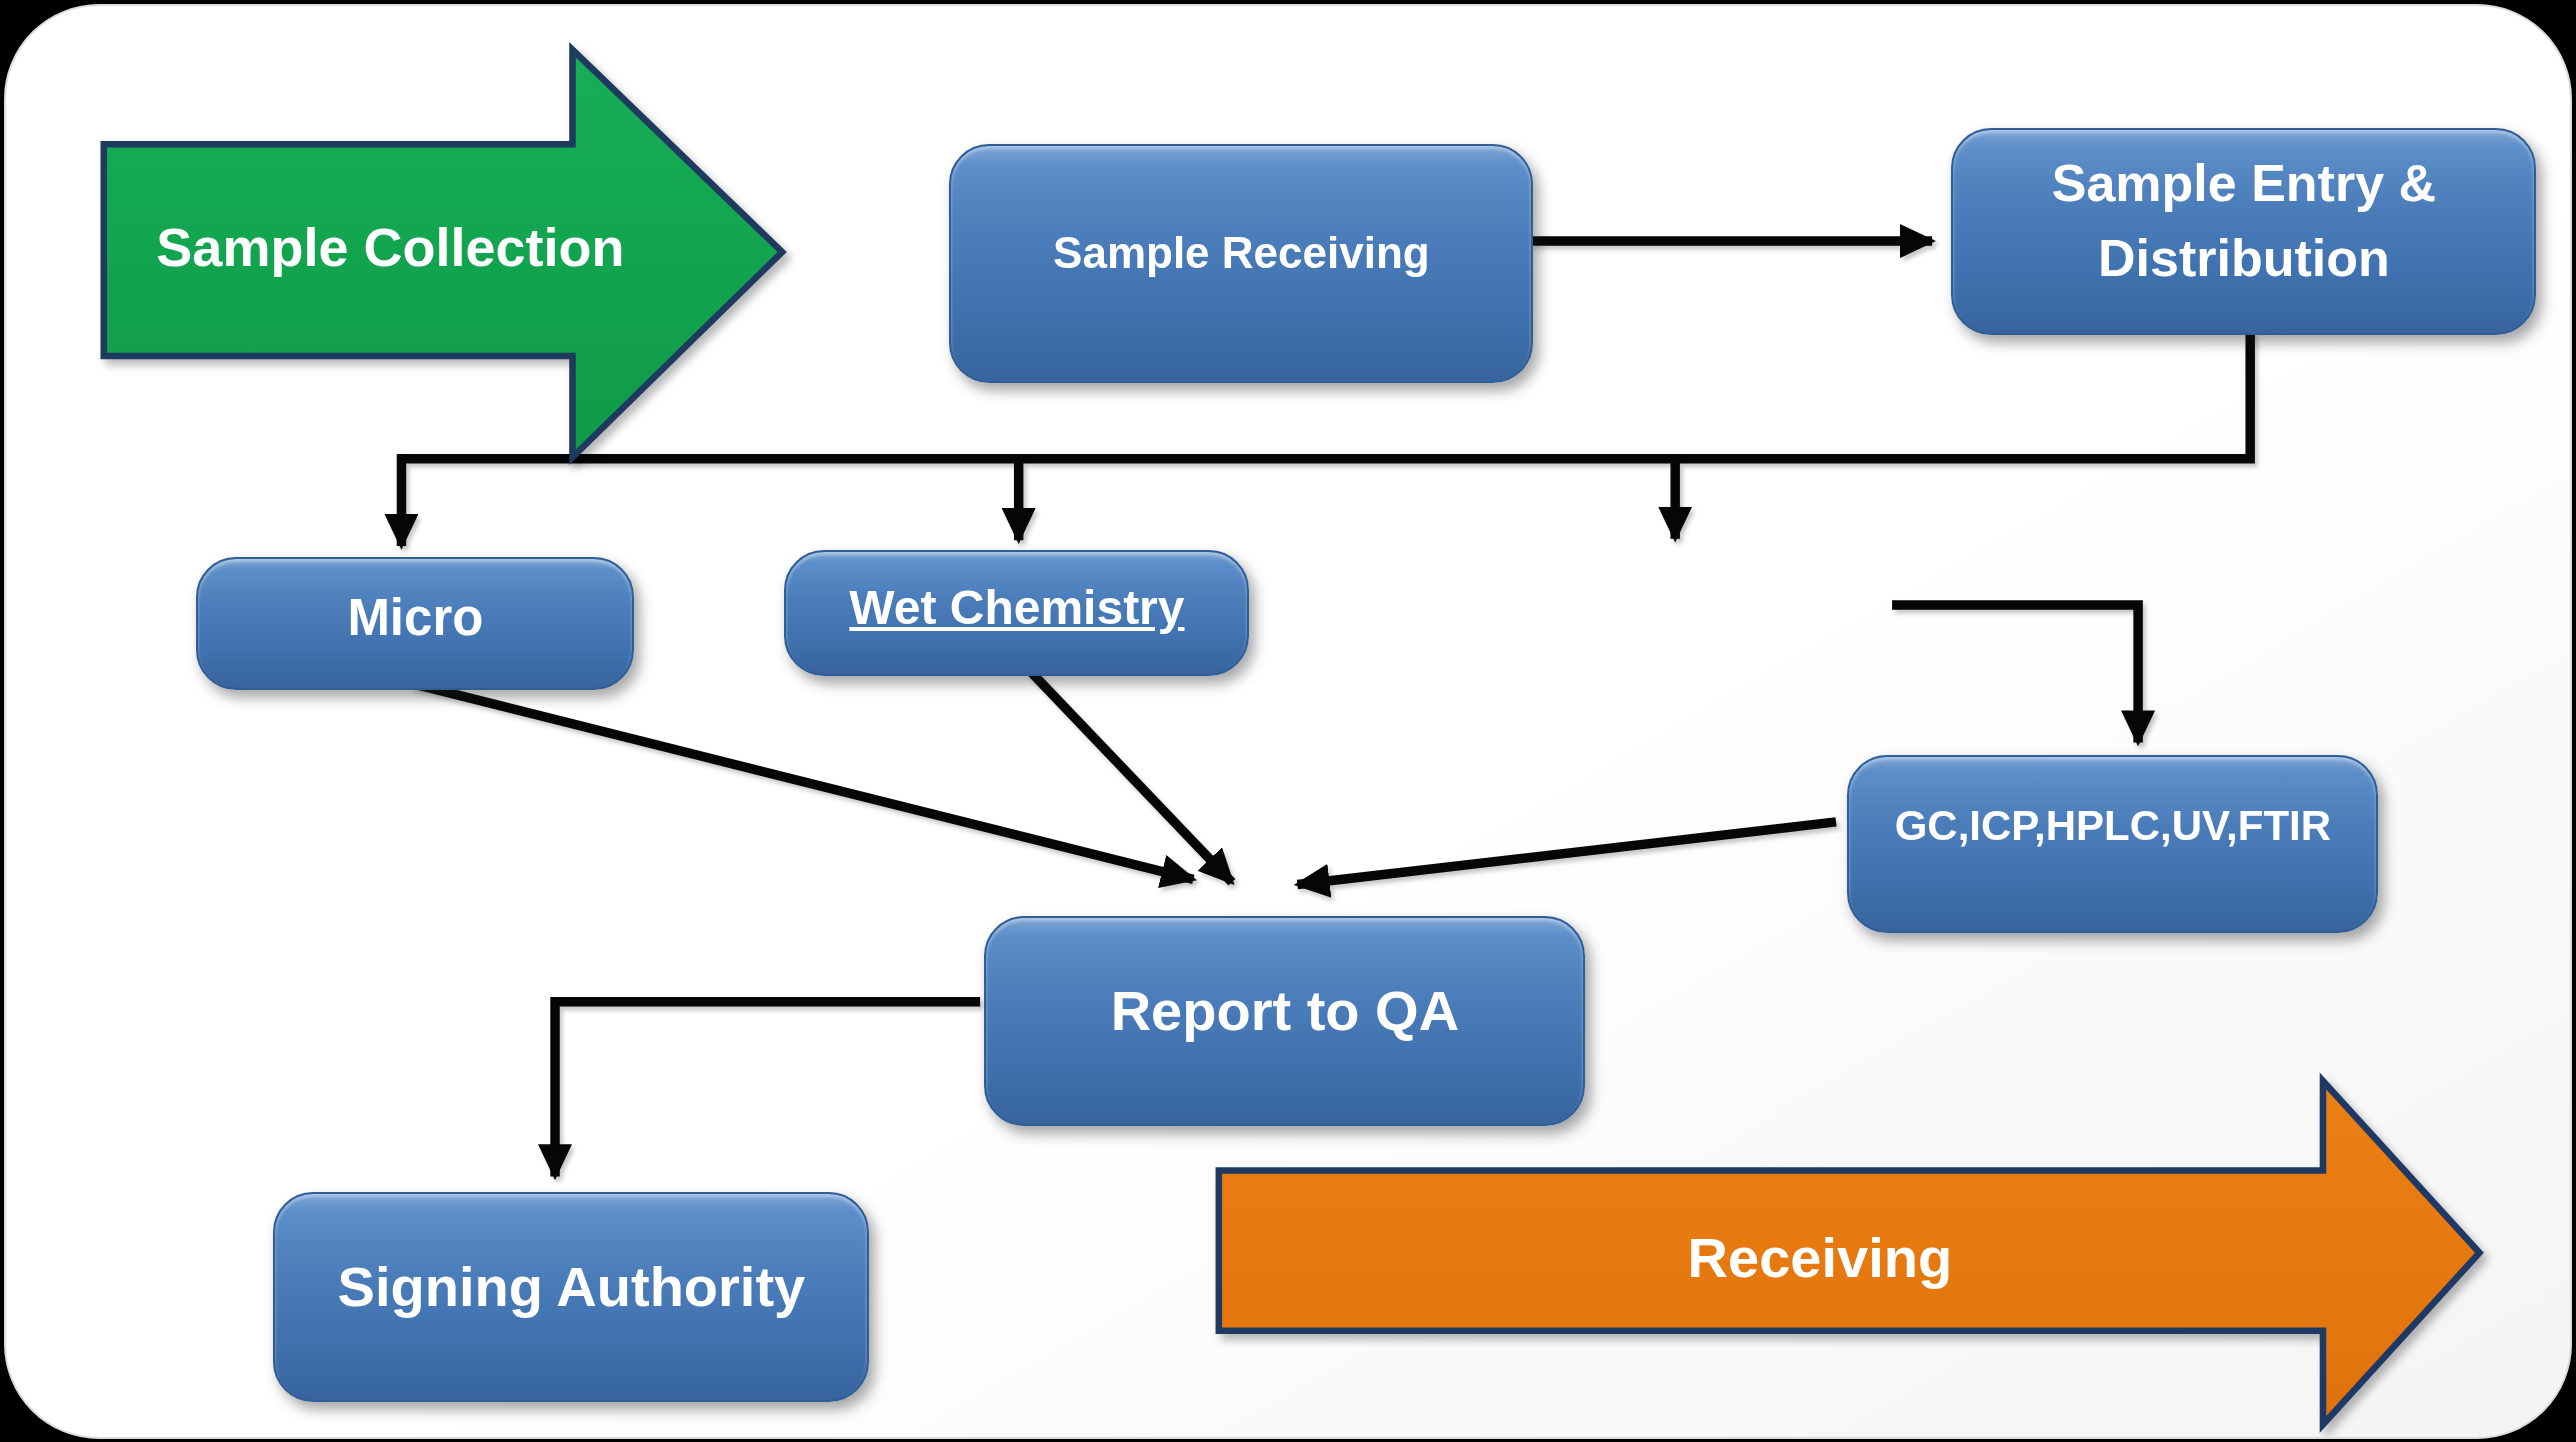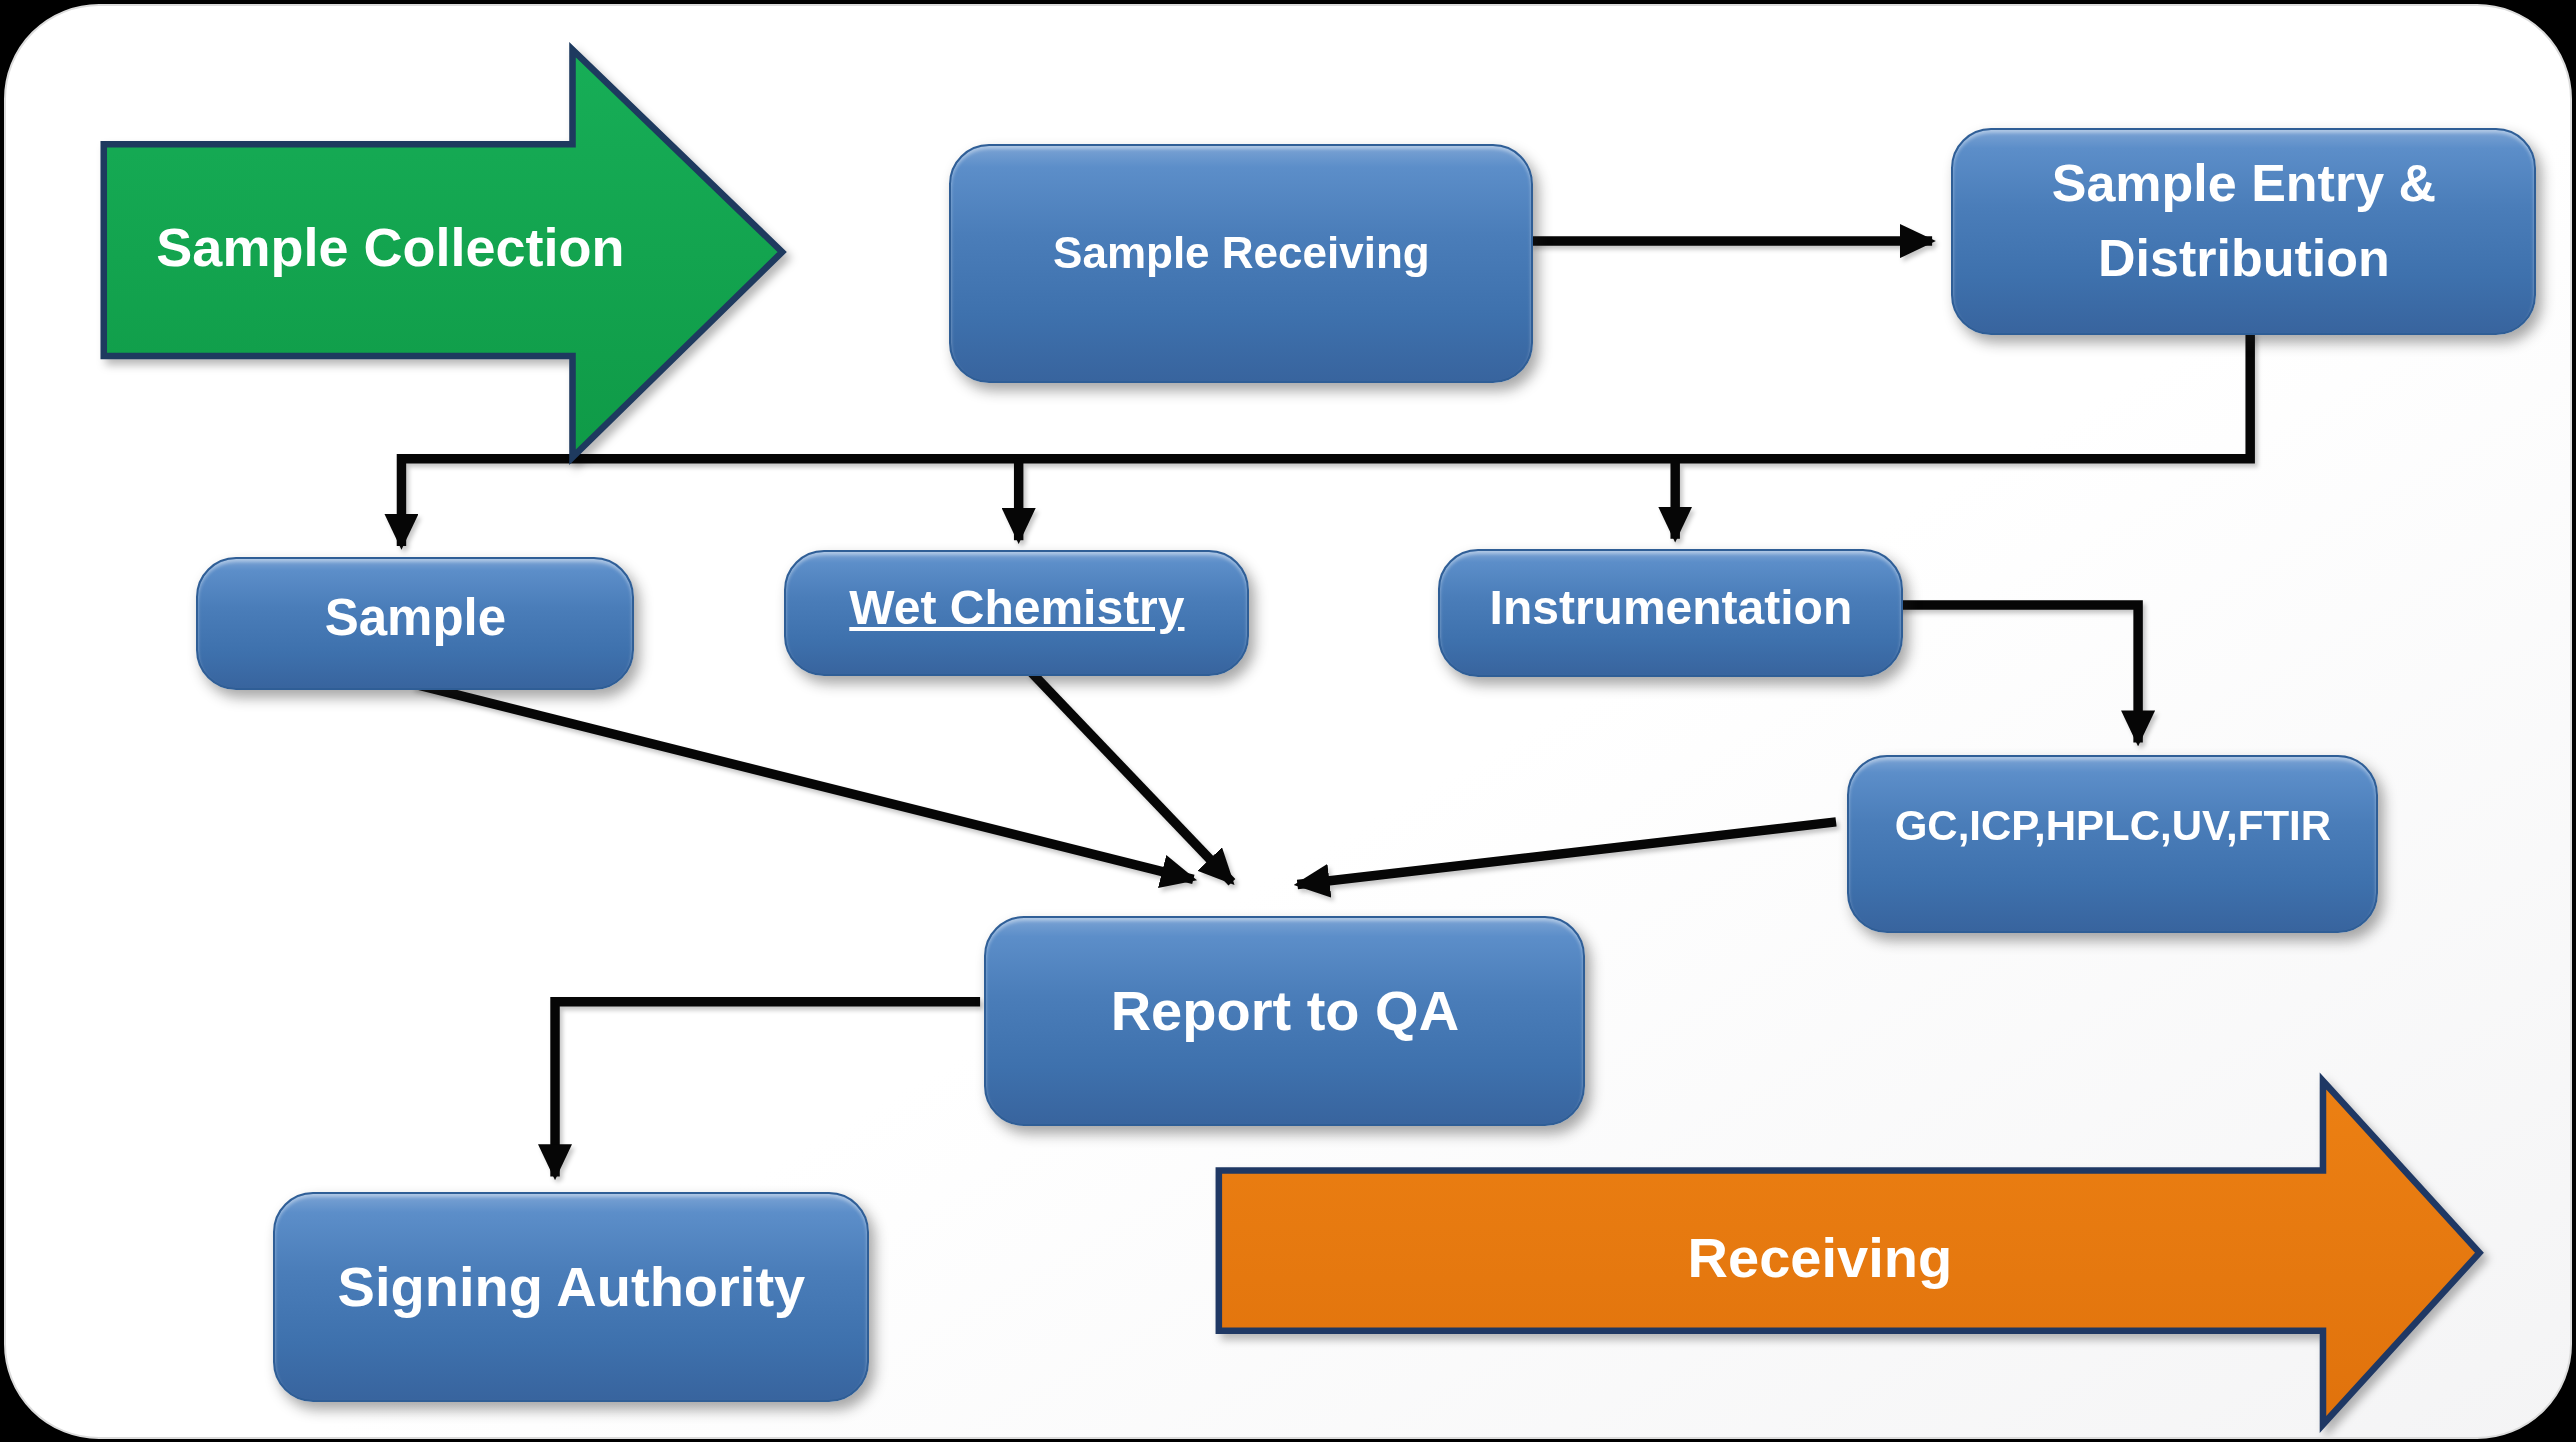--- a/index.html
+++ b/index.html
@@ -104,27 +104,24 @@
       <span>Receiving</span>
     </div>
 
     <div class="node" id="n-sample-receiving">
       <span>Sample Receiving</span>
     </div>
     <div class="node" id="n-sample-entry">
       <span>Sample Entry &amp; Distribution</span>
     </div>
     <div class="node" id="n-micro">
-      <span>Sample</span>
+      <span>Micro</span>
     </div>
     <div class="node" id="n-wet-chemistry">
       <span>Wet Chemistry</span>
-    </div>
-    <div class="node" id="n-instrumentation">
-      <span>Instrumentation</span>
     </div>
     <div class="node" id="n-gc">
       <span>GC,ICP,HPLC,UV,FTIR</span>
     </div>
     <div class="node" id="n-report">
       <span>Report to QA</span>
     </div>
     <div class="node" id="n-signing">
       <span>Signing Authority</span>
     </div>

